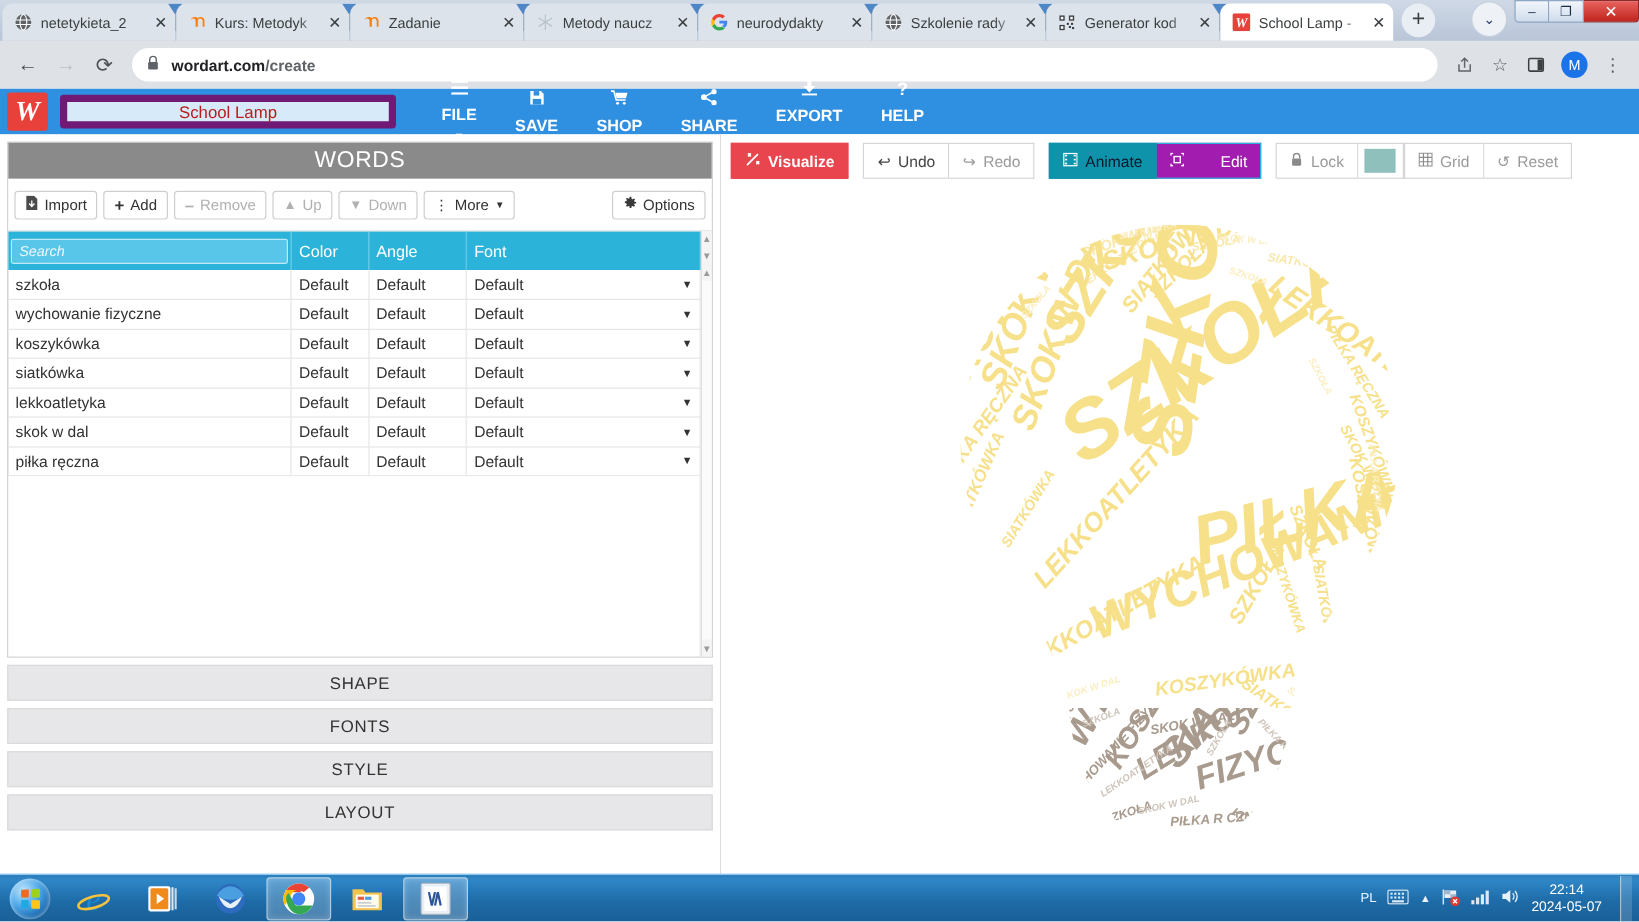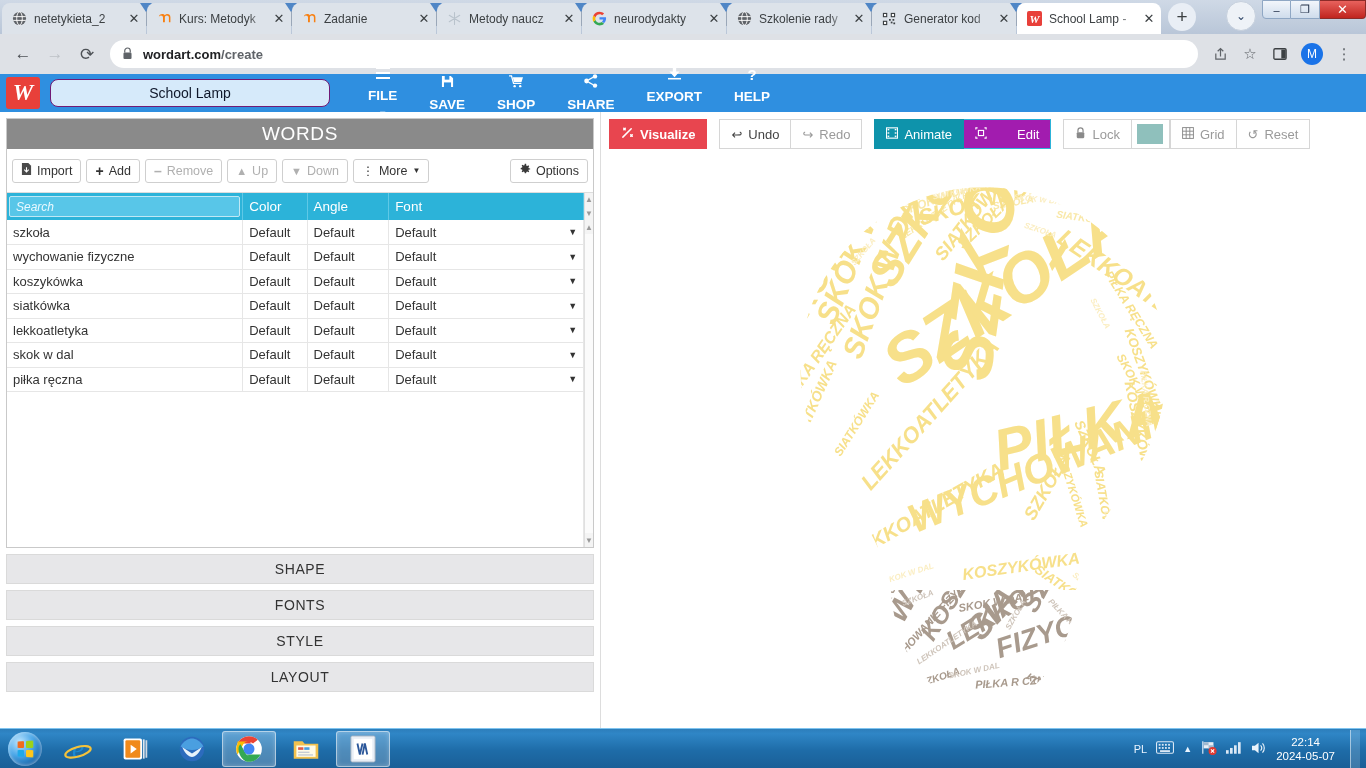--- a/index.html
+++ b/index.html
@@ -134,23 +134,23 @@
   #wa-logo {
     width: 34px; height: 32px; background: #e8403a;
     border-radius: 3px; color: #fff;
     font-family: "Liberation Serif", serif;
     font-size: 23px; font-weight: bold; font-style: italic;
     display: flex; align-items: center; justify-content: center;
     flex: 0 0 auto;
   }
   #title-input {
     width: 280px; height: 28px; margin-left: 10px;
-    background: #d6eafa; border: 1px solid #701a75; border-radius: 8px;
-    display: flex; align-items: center; justify-content: center;
-    font-size: 14px; color: #0f172a; flex: 0 0 auto;
+    background: #d6eafa; border: 6px solid #701a75; border-radius: 3px;
+    display: flex; align-items: center; justify-content: center;
+    font-size: 14px; color: #b91c1c; flex: 0 0 auto;
   }
   #app-menu { display: flex; align-items: center; margin-left: 22px; gap: 0; }
   .menu-item {
     display: flex; align-items: center; gap: 6px;
     color: #fff; font-size: 13.5px; font-weight: bold;
     padding: 6px 16px; white-space: nowrap; flex-direction: column;
   }
   .menu-item .mi-ico { font-size: 13px; }
   .caret { font-size: 9px; }
 
@@ -180,21 +180,21 @@
   .tb-btn.muted { color: #b0b0b0; }
   .tb-spacer { flex: 1 1 auto; }
 
   
   #wt-wrap { display: flex; height: 354px; }
   #wt-main { flex: 1 1 auto; display: flex; flex-direction: column; }
   table.wt { width: 100%; border-collapse: collapse; table-layout: fixed; }
   table.wt th {
     background: #2cb3d9; color: #fff; font-weight: normal;
     font-size: 13.5px; text-align: left;
-    height: 27px; padding: 0 6px;
+    height: 32px; padding: 0 6px;
     border-right: 1px solid #5fc8e6;
   }
   .search-cell { padding: 2px 2px !important; background: #2cb3d9 !important; }
   #search-box {
     height: 21px; background: #58c6e8;
     border: 1px solid #bfe8f5; border-radius: 2px;
     display: flex; align-items: center; padding: 0 6px;
     font-size: 12px; font-style: italic; color: #eaf9ff;
   }
   table.wt td {
@@ -240,21 +240,21 @@
   }
   .grp { display: flex; align-items: center; margin-right: 12px; }
   .cbtn {
     height: 30px; padding: 0 11px;
     border: 1px solid #d6d6d6; background: #fff;
     display: flex; align-items: center; gap: 6px;
     font-size: 13px; color: #444; white-space: nowrap;
   }
   .cbtn + .cbtn { border-left: none; }
   .cbtn.red { background: #e8454f; border-color: #e8454f; color: #fff; font-weight: bold; }
-  .cbtn.teal-dark { background: #0e93ab; border-color: #0e93ab; color: #ffffff; }
+  .cbtn.teal-dark { background: #0e93ab; border-color: #0e93ab; color: #0f172a; }
   .cbtn.teal { background: #a21caf; border-color: #2cb3d9; color: #fff; gap: 30px; }
   .cbtn.dim { color: #9a9a9a; }
   .swatch-btn {
     height: 30px; width: 38px; border: 1px solid #d6d6d6; border-left: none;
     display: flex; align-items: center; justify-content: center; background: #fff;
   }
   .swatch { width: 26px; height: 20px; }
 
   #canvas-area { flex: 1 1 auto; position: relative; overflow: hidden; background: #fff; }
   #cloud { position: absolute; left: 0; top: 0; width: 100%; height: 100%; }

